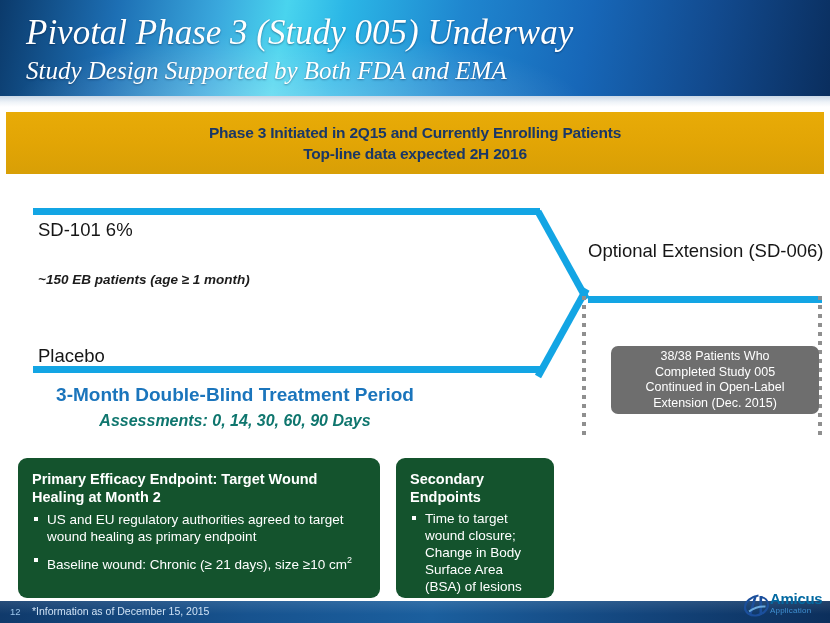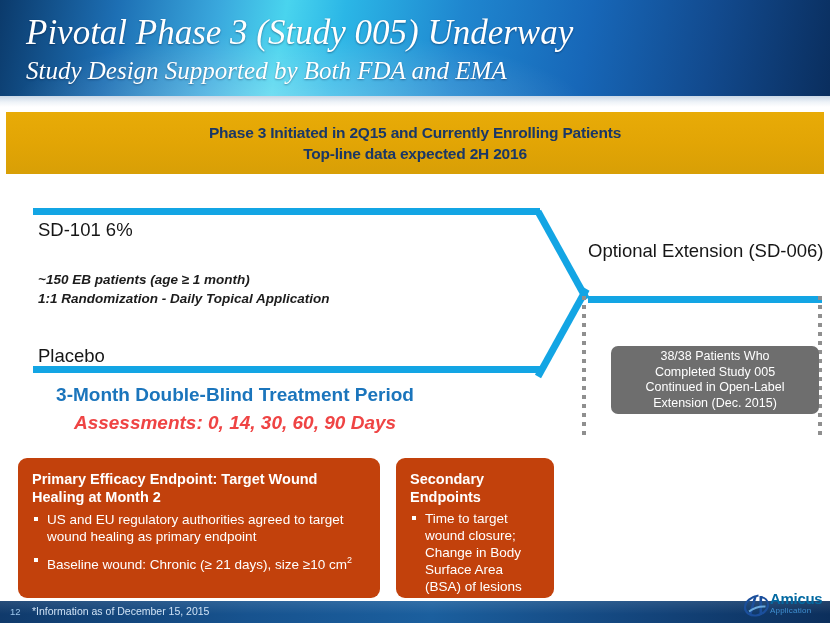--- a/index.html
+++ b/index.html
@@ -111,26 +111,26 @@
   .gray-note span{
     color:#ffffff;font-size:12.5px;line-height:15.5px;display:block;
   }
 
   .period-title{
     position:absolute;left:0;top:384px;width:470px;text-align:center;
     color:#1b75bc;font-weight:bold;font-size:19px;white-space:nowrap;
   }
   .period-sub{
     position:absolute;left:0;top:412px;width:470px;text-align:center;
-    color:#ef4444;font-weight:bold;font-style:italic;font-size:19px;white-space:nowrap;
+    color:#0f766e;font-weight:bold;font-style:italic;font-size:16px;white-space:nowrap;
   }
 
   
   .endpoint-box{
-    position:absolute;background:#c2410c;border-radius:9px;color:#fff;
+    position:absolute;background:#14532d;border-radius:9px;color:#fff;
     box-sizing:border-box;
   }
   .box-primary{left:18px;top:458px;width:362px;height:140px;padding:12px 14px 10px 14px;}
   .box-secondary{left:396px;top:458px;width:158px;height:140px;padding:12px 12px 10px 14px;}
 
   .ep-head{font-weight:bold;font-size:14.5px;line-height:18px;margin:0 0 5px 0;}
   .ep-head-sec{font-weight:bold;font-size:14.5px;line-height:18px;margin:0 0 4px 0;}
   .ep-list{list-style:none;margin:0;padding:0;}
   .ep-list li{
     position:relative;padding-left:15px;font-size:13.5px;line-height:17px;margin-bottom:7px;
@@ -195,21 +195,20 @@
   <div class="diag-line" style="left:538px;top:208px;width:100px;transform:rotate(61deg);"></div>
   <div class="diag-line" style="left:538px;top:373px;width:100px;transform:rotate(-61deg);"></div>
 
   <div class="arm-bar ext-bar"></div>
 
   <div class="arm-label arm-label-sd">SD-101 6%</div>
   <div class="arm-label arm-label-placebo">Placebo</div>
 
   <div class="arm-detail">
     <div>~150 EB patients (age ≥ 1 month)</div>
-    <div>1:1 Randomization - Daily Topical Application</div>
   </div>
 
   <div class="ext-title">Optional Extension (SD-006)</div>
 
   <div class="dotted dot-left"></div>
   <div class="dotted dot-right"></div>
 
   <div class="gray-note">
       <div>
         <span>38/38 Patients Who</span>

